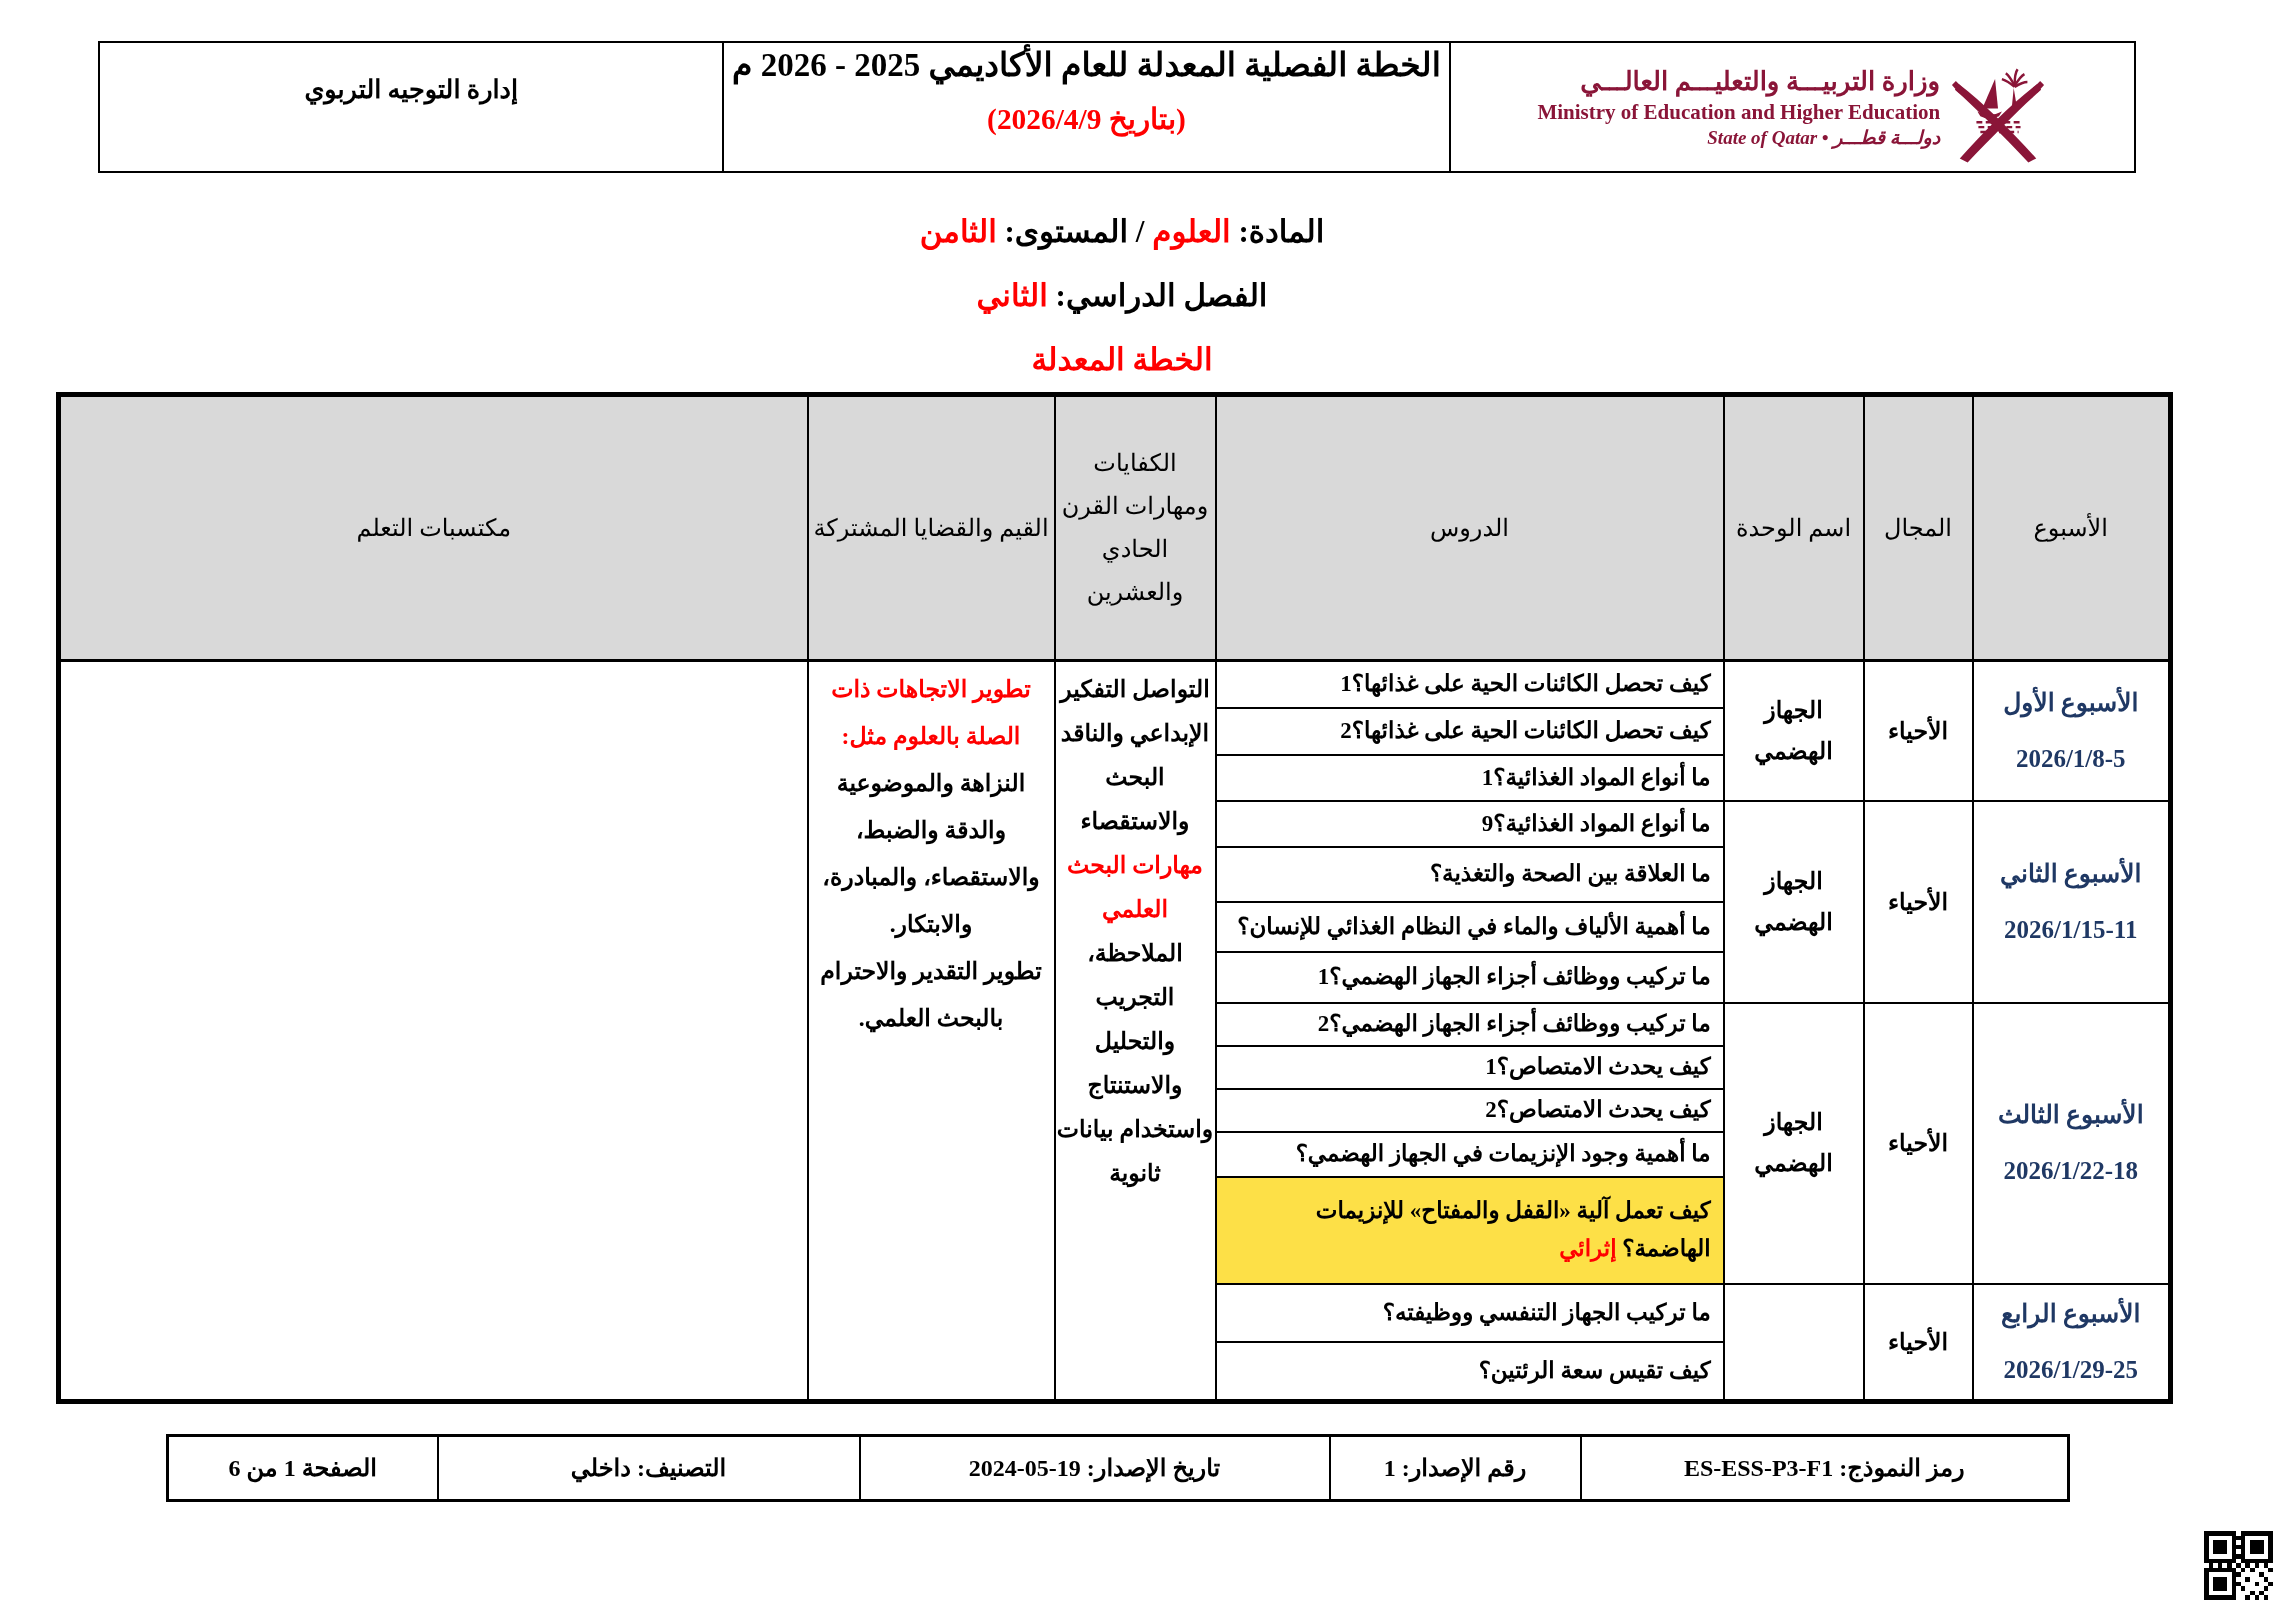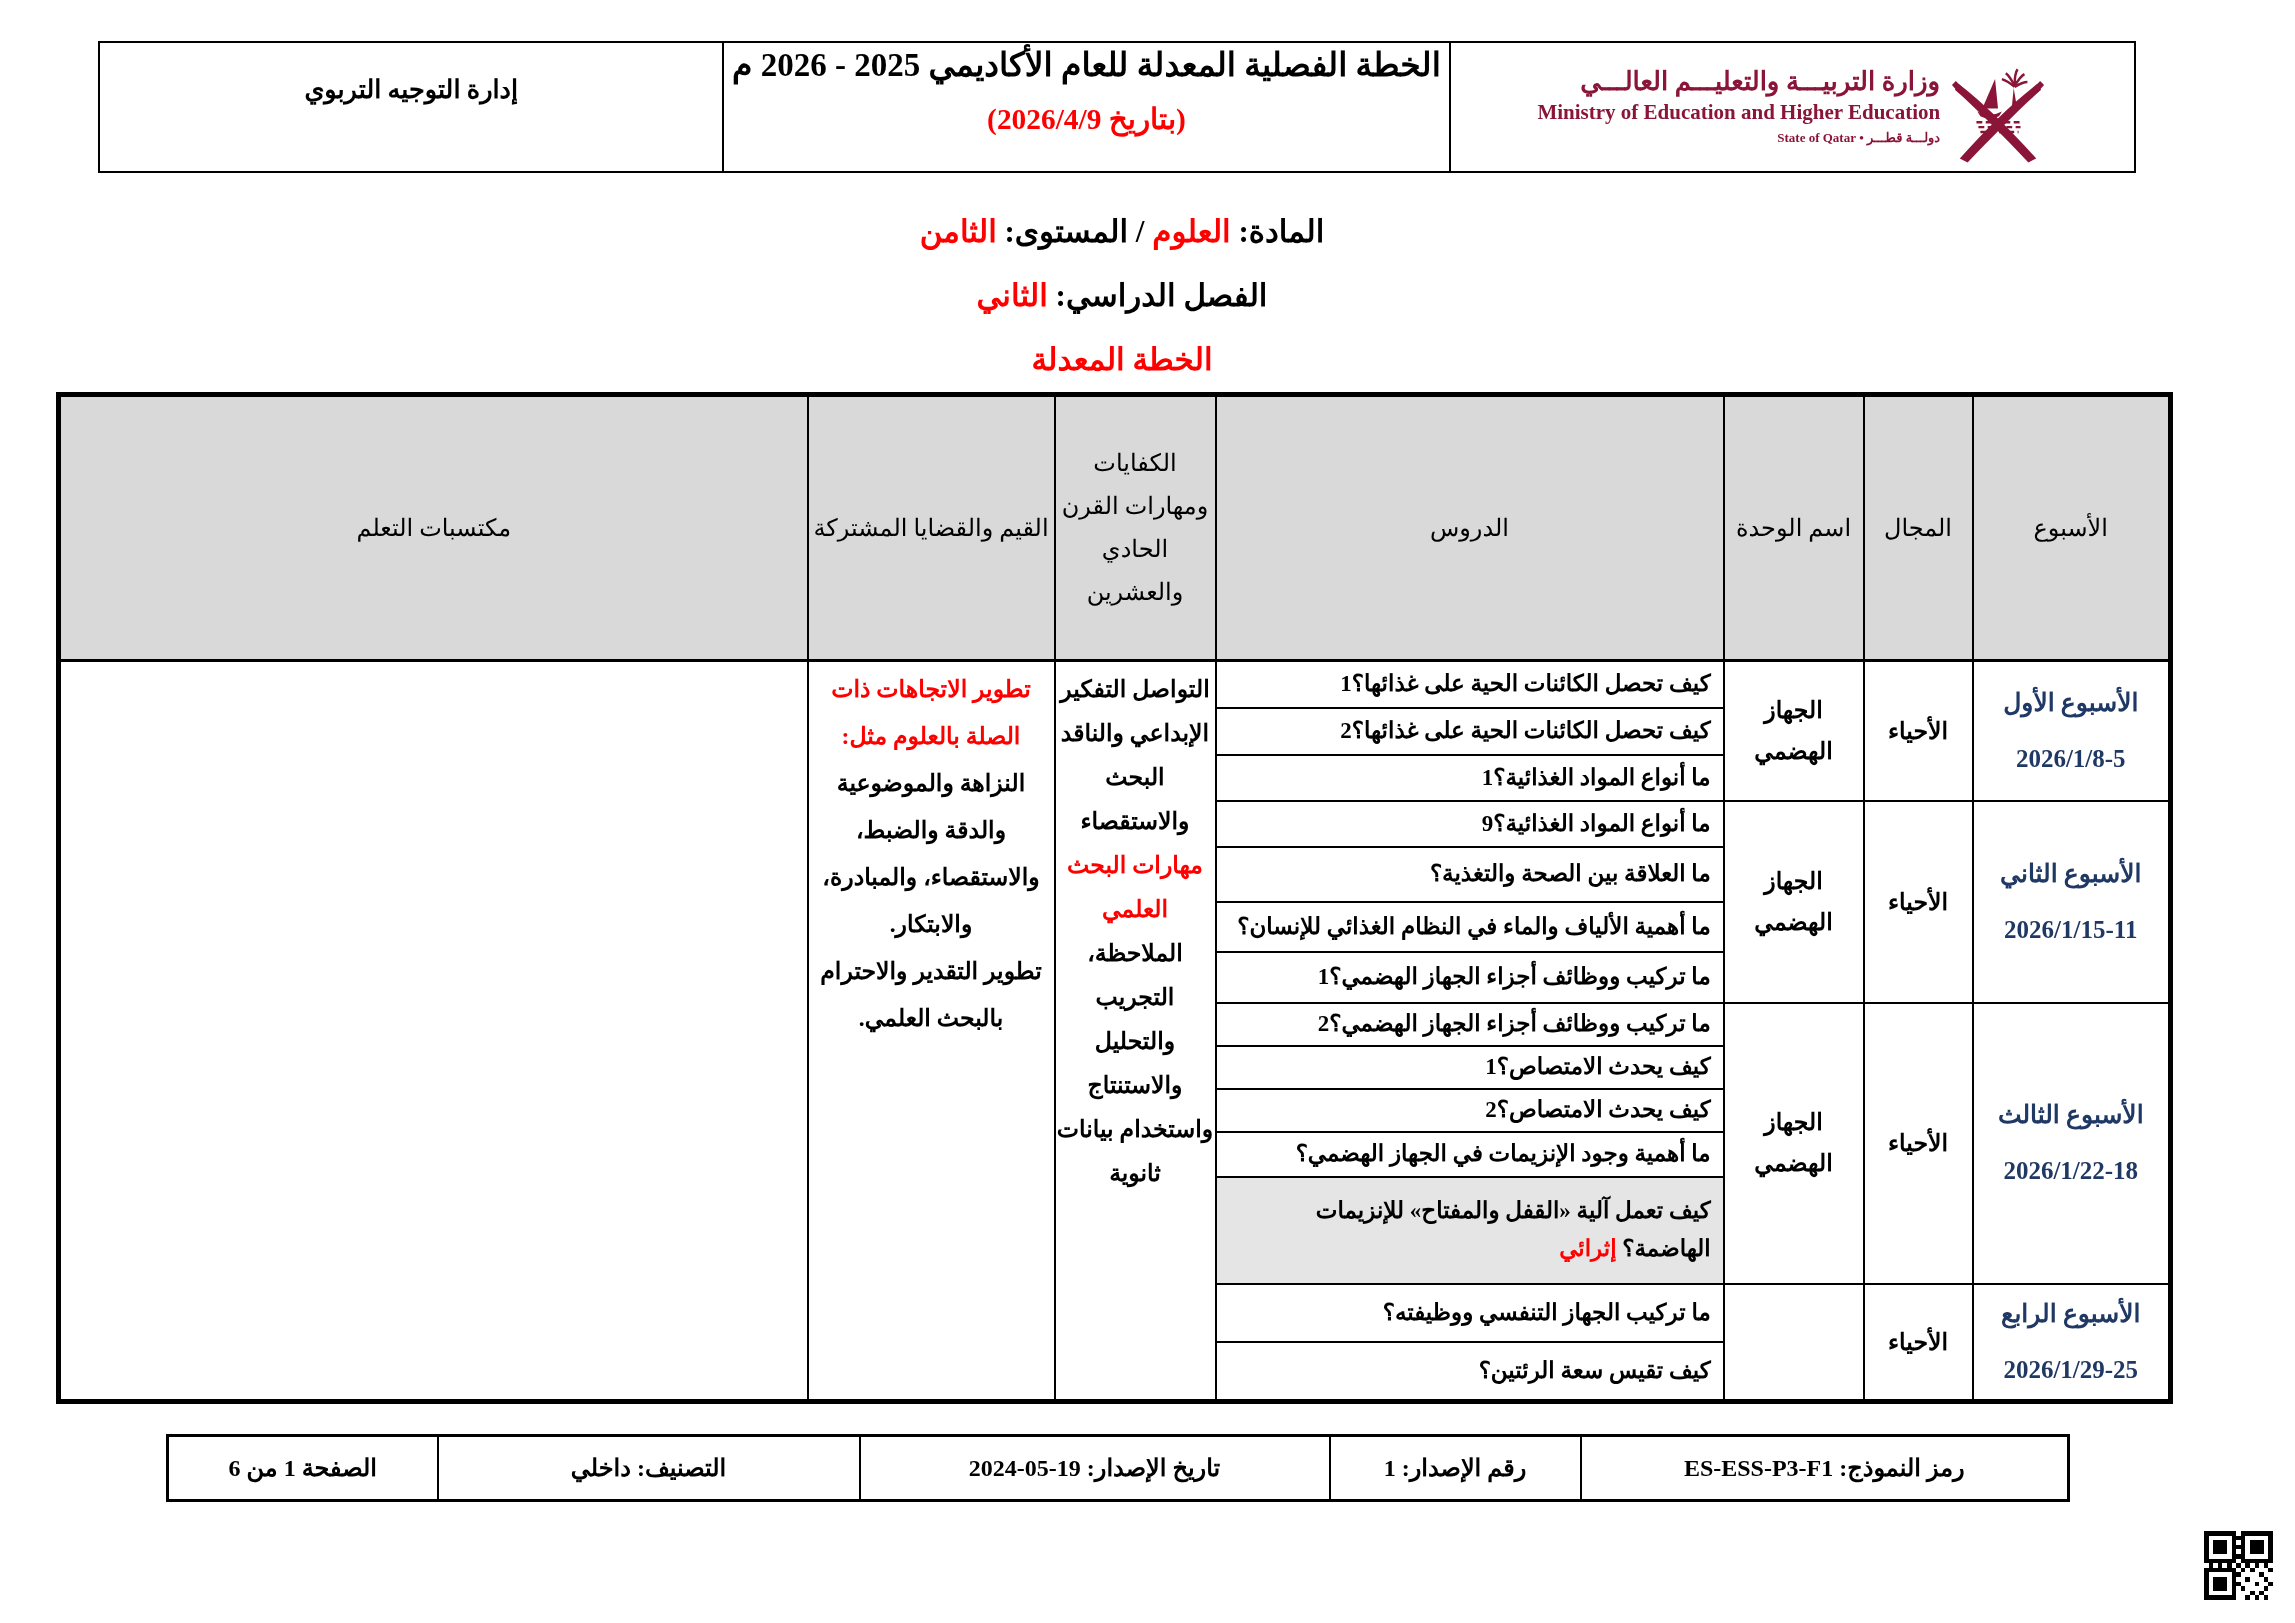--- a/index.html
+++ b/index.html
@@ -12,42 +12,42 @@
   .header-band{
     position:absolute;left:98px;top:41px;width:2038px;height:132px;
     border:2.6px solid #000;box-sizing:border-box;display:flex;background:#fff;
   }
   .hcell{box-sizing:border-box;height:100%;}
   .hcell:not(:last-child){border-left:2.6px solid #000;}
   .cell-logo{flex:0 0 33.7%;display:flex;align-items:center;justify-content:center;gap:9px;}
   .logo-text{text-align:right;color:#8A1538;}
   .logo-ar{font-size:26px;line-height:34px;}
   .logo-en{font-size:21px;line-height:27.5px;}
-  .logo-q{font-size:13px;line-height:22px;}
+  .logo-q{font-size:19px;line-height:22px;font-style:italic;}
   .cell-title{flex:0 0 35.7%;text-align:center;}
   .plan-title{font-size:33px;margin-top:2px;font-family:Liberation Serif, serif;}
   .plan-date{font-size:29.4px;margin-top:18px;}
   .cell-dept{flex:0 0 30.6%;text-align:center;font-size:25.5px;padding-top:21px;box-sizing:border-box;}
   .cell-dept div{line-height:51px;}
   
   .doc-titles{position:absolute;left:0;top:200px;width:2244px;text-align:center;}
   .t-line{height:64px;line-height:64px;font-size:31px;}
   
   table.plan{
     position:absolute;left:56px;top:392px;width:2112px;
     border-collapse:collapse;table-layout:fixed;border:5.2px solid #000;background:#fff;
   }
   table.plan th,table.plan td{border:2px solid #000;overflow:hidden;}
   table.plan thead tr{height:266px;background:#D9D9D9;}
   table.plan thead th{
     border-bottom:3.9px solid #000;font-size:24px;line-height:43px;
     text-align:center;vertical-align:middle;font-weight:normal;padding:0 0;
   }
   td.lesson{font-size:23px;text-align:right;vertical-align:middle;padding:0 11.8px 0 6.5px;line-height:38px;}
-  td.lesson.hl{background:#e5e5e5;}
+  td.lesson.hl{background:#fde047;}
   td.week{color:#1F3864;text-align:center;vertical-align:middle;font-size:25px;}
   td.week div{line-height:56px;}
   td.domain{text-align:center;vertical-align:middle;font-size:23.6px;}
   td.unit{text-align:center;vertical-align:middle;font-size:23.6px;line-height:41px;padding:0 3.9px;}
   td.comp{vertical-align:top;text-align:center;font-size:23.6px;line-height:44px;padding-top:5.2px;}
   td.vals{vertical-align:top;text-align:center;font-size:23.6px;line-height:47px;padding:3.9px 6.5px 0 6.5px;}
   td.outc{vertical-align:top;}
   .stack span{display:block;}
   
   table.page-footer{

